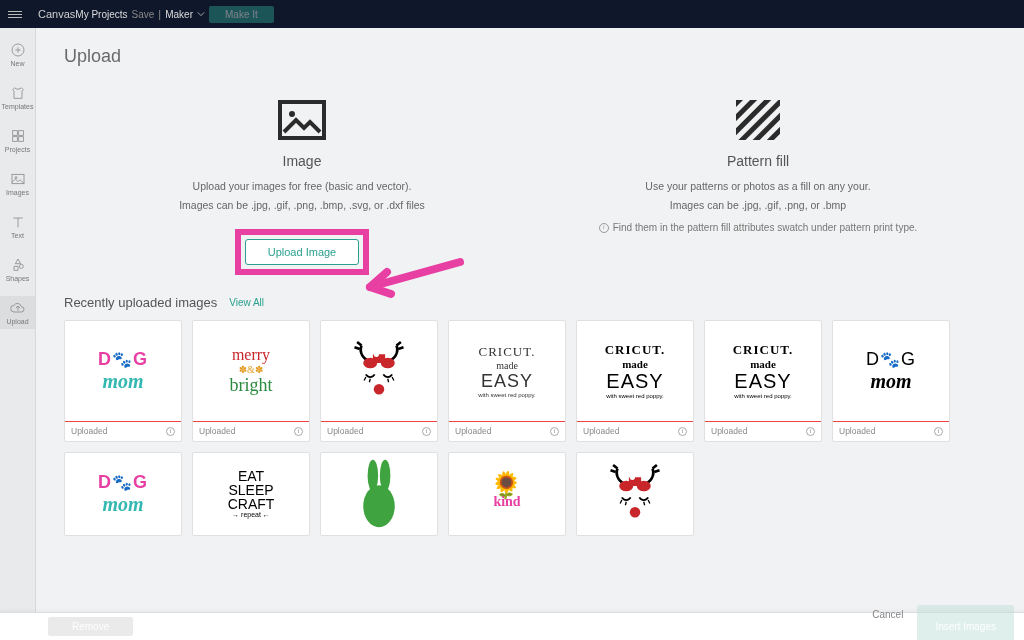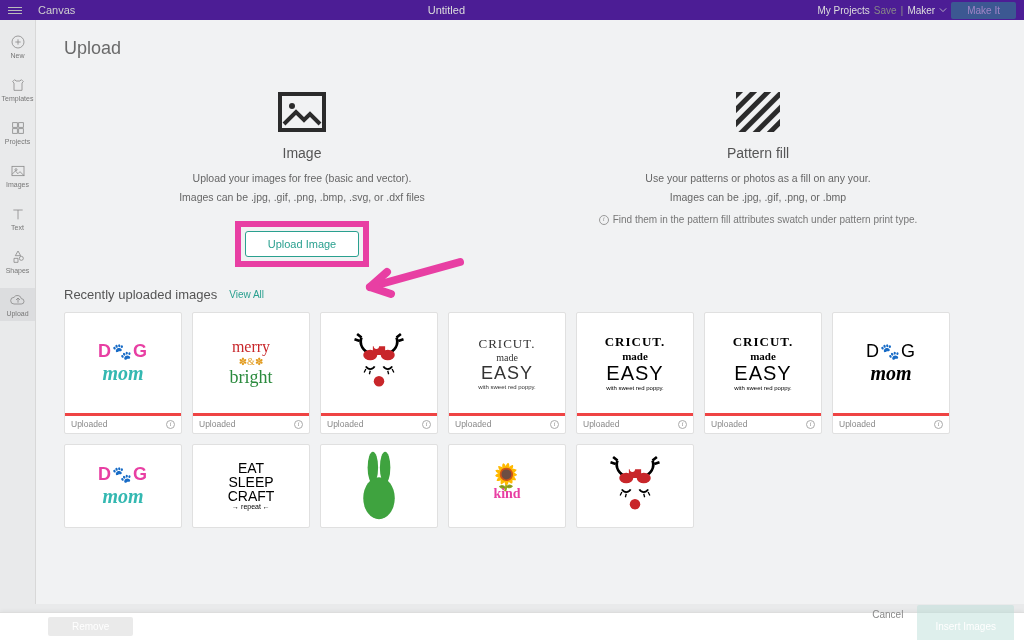--- a/index.html
+++ b/index.html
@@ -1,18 +1,18 @@
 <!DOCTYPE html>
 <html><head>
 <meta charset="utf-8">
 <style>
 * { box-sizing: border-box; margin: 0; padding: 0; }
 body { font-family: -apple-system, BlinkMacSystemFont, "Segoe UI", sans-serif; font-size: 11px; color: #5a5a5a; background: #e9eaeb; width: 1024px; height: 640px; overflow: hidden; position: relative; }
 
-.topbar { height: 20px; background: #4c1d95; display: flex; align-items: center; color: #cfcfcf; font-size: 11px; padding: 0 8px; }
+.topbar { height: 28px; background: #0f172a; display: flex; align-items: center; color: #cfcfcf; font-size: 11px; padding: 0 8px; }
 .topbar .menu-icon { width: 20px; display: flex; flex-direction: column; gap: 2px; cursor: pointer; }
 .topbar .menu-icon span { height: 1px; background: #bbb; width: 14px; }
 .topbar .canvas-label { margin-left: 10px; }
 .topbar .title { flex: 1; text-align: center; color: #ddd; }
 .topbar .right { display: flex; align-items: center; gap: 4px; }
 .topbar .myproj { color: #ddd; font-size: 10px; }
 .topbar .save { color: #888; font-size: 10px; text-align: right; }
 .topbar .divider { color: #888; }
 .topbar .maker { color: #ddd; font-size: 10px; display: flex; align-items: center; gap: 4px; }
 .topbar .make-btn { background: #2aa08f; color: #fff; padding: 3px 16px; border-radius: 2px; font-size: 10px; opacity: .45; }
@@ -40,21 +40,21 @@
 
 .arrow { position: absolute; left: 355px; top: 252px; pointer-events: none; }
 
 .recent-header { display: flex; align-items: center; gap: 12px; margin-bottom: 10px; }
 .recent-header h4 { font-size: 13px; font-weight: 400; color: #555; }
 .recent-header .viewall { color: #2aa08f; font-size: 10px; cursor: pointer; }
 
 .grid { display: flex; gap: 10px; flex-wrap: nowrap; margin-bottom: 10px; }
 .card { width: 118px; background: #fff; border: 1px solid #e0e0e0; border-radius: 2px; overflow: hidden; }
 .card .thumb { height: 100px; display: flex; align-items: center; justify-content: center; font-size: 9px; color: #333; text-align: center; padding: 4px; }
-.card .meta { height: 20px; border-top: 3px solid #ef4444; display: flex; align-items: center; justify-content: space-between; padding: 0 6px; font-size: 8.5px; color: #888; }
+.card .meta { height: 20px; border-top: 1px solid #ef4444; display: flex; align-items: center; justify-content: space-between; padding: 0 6px; font-size: 8.5px; color: #888; }
 .card .meta .i { width: 9px; height: 9px; border: 1px solid #aaa; border-radius: 50%; display: flex; align-items: center; justify-content: center; font-size: 6px; font-style: italic; font-family: serif; }
 .card.row2 .thumb { height: 82px; }
 
 .bottombar { position: absolute; bottom: 0; left: 0; right: 0; height: 28px; background: #fff; border-top: 1px solid #ddd; display: flex; align-items: center; justify-content: space-between; padding: 0 10px 0 48px; box-shadow: 0 -1px 4px rgba(0,0,0,.05); }
 .bottombar .left { background: #d6d6d6; color: #fff; padding: 4px 24px; border-radius: 2px; font-size: 10px; opacity: .5; }
 .bottombar .right { display: flex; gap: 4px; }
 .bottombar .cancel { color: #888; font-size: 10px; padding: 4px 10px; cursor: pointer; }
 .bottombar .insert { background: #bfe0da; color: #fff; padding: 16px 18px; border-radius: 2px; font-size: 10px; opacity: .5; }
 
 
@@ -87,21 +87,20 @@
 </head>
 <body>
 
 <div class="topbar">
   <div class="menu-icon">
       <span></span>
       <span></span>
       <span></span>
     </div>
   <div class="canvas-label">Canvas</div>
-  <div class="title">Untitled</div>
   <div class="right">
     <span class="myproj">My Projects</span>
     <span class="save">Save</span>
     <span class="divider">|</span>
     <span class="maker">
         <span>Maker</span>
         <svg width="8" height="8" viewBox="0 0 10 10">
           <path d="M1 3l4 4 4-4" stroke="#ccc" fill="none"></path>
         </svg>
       </span>

